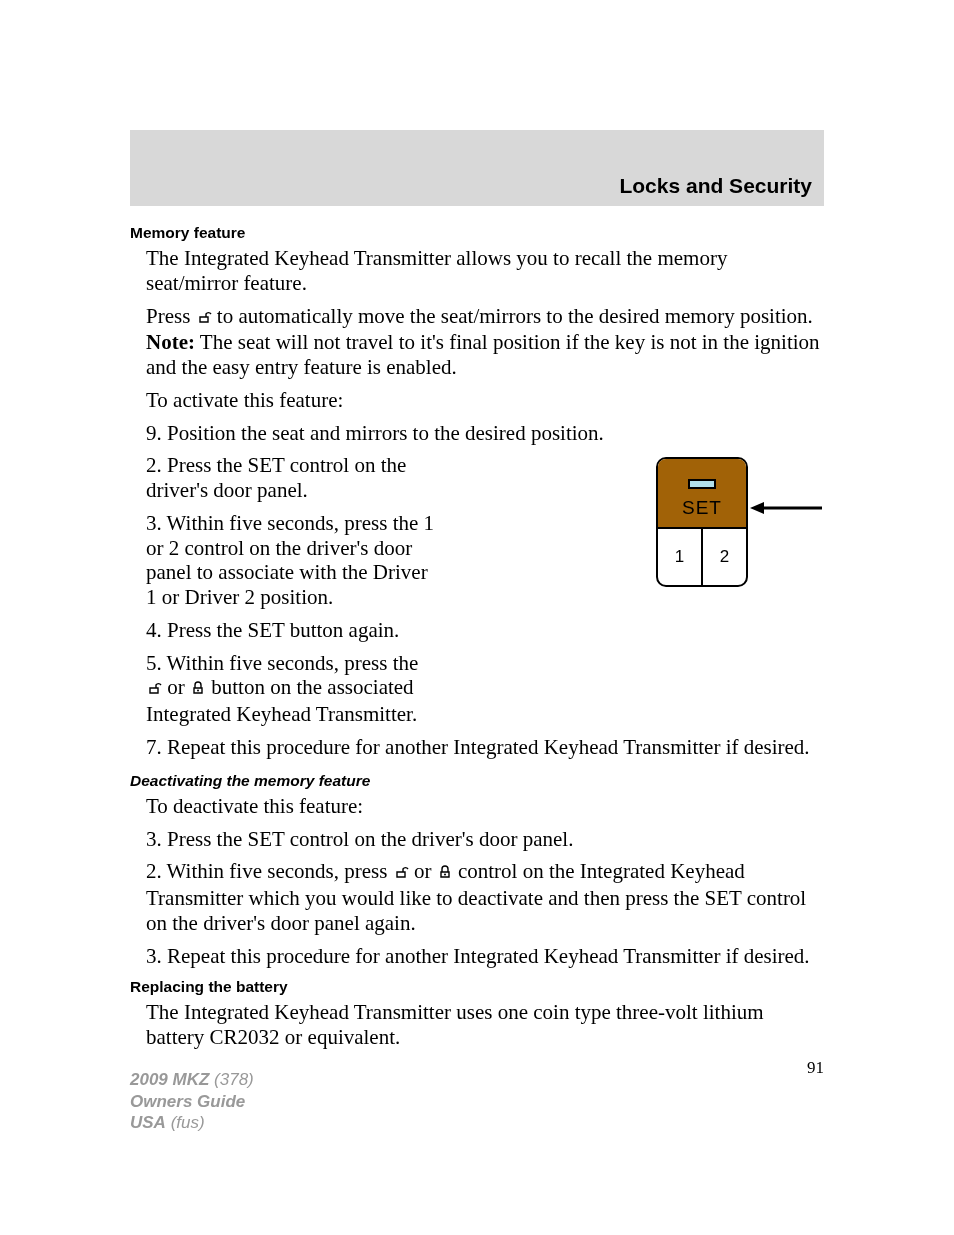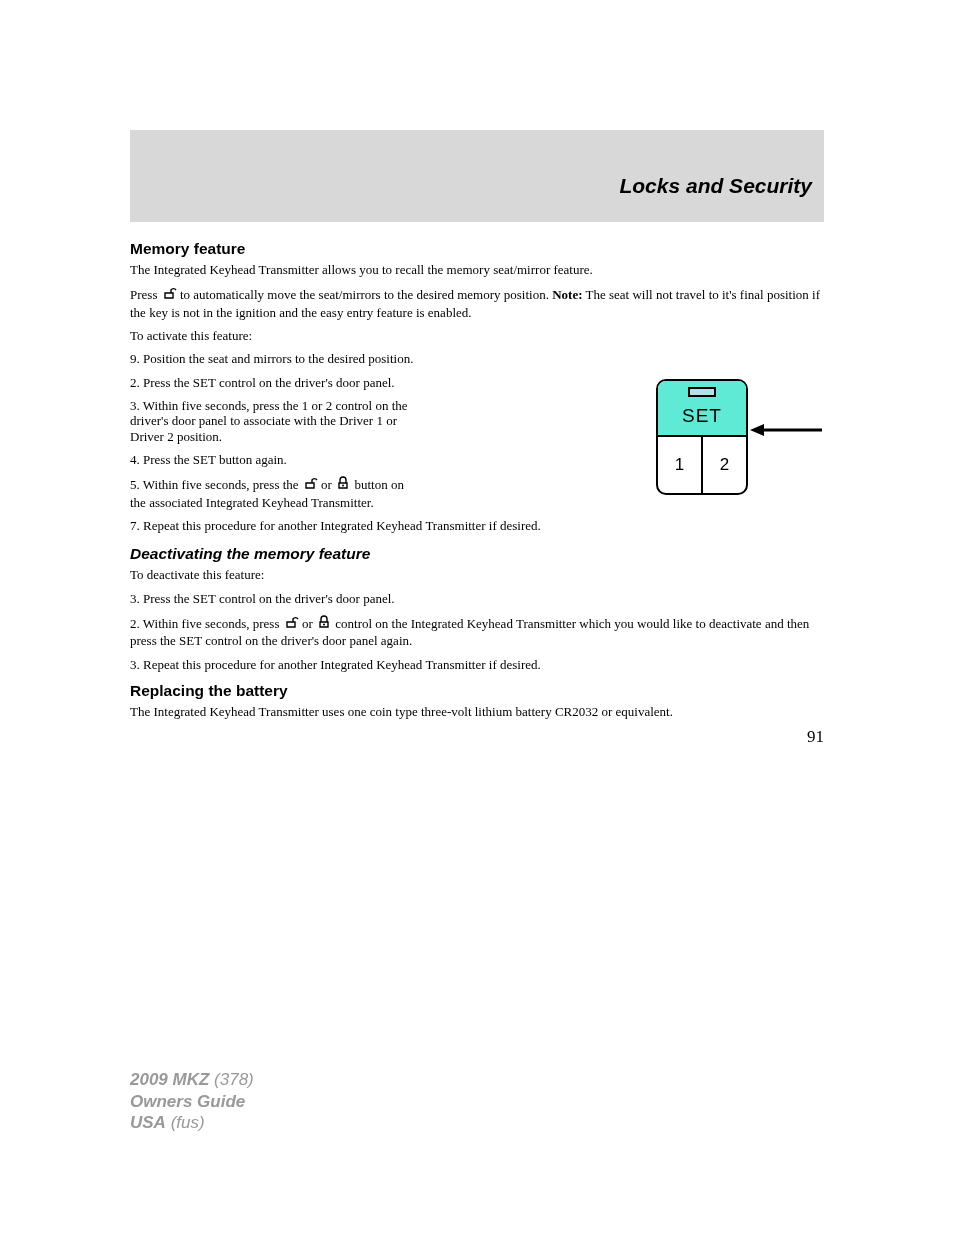--- a/index.html
+++ b/index.html
@@ -15,70 +15,69 @@
   .page {
     padding: 130px 130px 0 130px;
     position: relative;
   }
   .header-band {
     background: #d8d8d8;
     height: 68px;
     display: flex;
     align-items: flex-end;
     justify-content: flex-end;
-    padding: 0 12px 24px 0;
+    padding: 0 12px 8px 0;
     margin-bottom: 18px;
-    font-style: italic;
   }
   .header-title {
     font-family: Arial, Helvetica, sans-serif;
     font-weight: bold;
     font-size: 21px;
   }
   .bold-heading {
     font-family: Arial, Helvetica, sans-serif;
     font-weight: bold;
     font-size: 15.5px;
     margin: 10px 0 4px 0;
   }
   .italic-bold-heading {
     font-family: Arial, Helvetica, sans-serif;
     font-weight: bold;
     font-style: italic;
     font-size: 15.5px;
     margin: 12px 0 4px 0;
   }
   .body {
-    font-size: 13px;
+    font-size: 21px;
     line-height: 1.18;
-    margin: 0 0 8px 0;
+    margin: 0 0 8px 16px;
   }
   .body .bold {
     font-weight: bold;
   }
   .float-right {
     float: right;
     margin: 4px 0 8px 30px;
   }
   .set-panel {
     width: 168px;
     position: relative;
   }
   .set-box {
     border: 2px solid #000;
     border-radius: 10px;
     width: 88px;
     background: #fff;
   }
   .set-top {
-    background: #5eead4;
+    background: #a16207;
     border-bottom: 2px solid #000;
     border-radius: 8px 8px 0 0;
     text-align: center;
-    padding: 2px 0 8px 0;
+    padding: 16px 0 8px 0;
   }
   .led {
     width: 24px;
     height: 6px;
     border: 2px solid #000;
     margin: 4px auto 8px auto;
     background: #b2e0eb;
   }
   .set-label {
     font-family: Arial, Helvetica, sans-serif;

